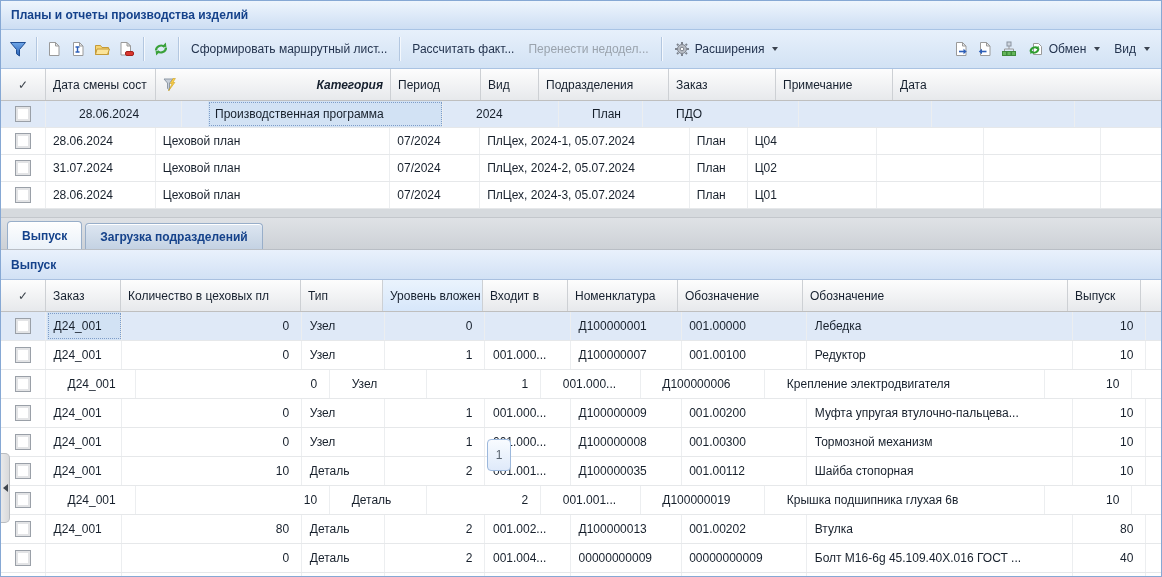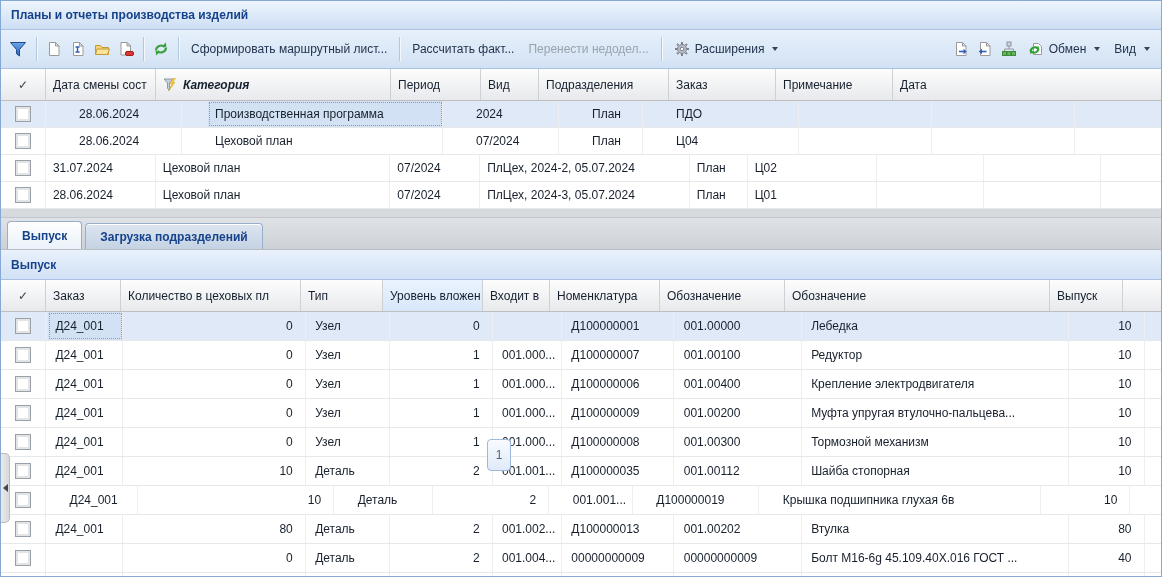--- a/index.html
+++ b/index.html
@@ -18,37 +18,37 @@
   .tbtn.disabled{color:#9aa3ad;}
   .tsep{width:1px;height:24px;background:#b3c7e0;box-shadow:1px 0 0 #f4f8fd;margin:0 4px;flex:none;}
   .caret{width:0;height:0;border-left:3.5px solid transparent;border-right:3.5px solid transparent;
          border-top:4px solid #3b4350;margin-left:3px;}
   .spacer{flex:1;}
   
   .ghead{display:flex;height:31px;background:linear-gradient(#fdfdfd,#e7e9ec);border-bottom:1px solid #bfbfbf;}
   .hcell{box-sizing:border-box;border-right:1px solid #cdd0d4;display:flex;align-items:center;
          padding:0 7px;color:#16202e;overflow:hidden;white-space:nowrap;}
   .hcell.hot{background:linear-gradient(#eaf3fd,#d7e7fa);}
-  .hcell.cat{font-weight:bold;font-style:italic;gap:5px;}
+  .hcell.cat{font-weight:bold;font-style:italic;gap:5px;justify-content:space-between;}
   .checkglyph{color:#3f464e;}
   .row{display:flex;height:26px;border-bottom:1px solid #e6e8ea;background:#fff;justify-content:space-between;}
   .grid2 .row{height:28px;}
   .cell{box-sizing:border-box;border-right:1px solid #eceef0;display:flex;align-items:center;
         padding:0 7px;overflow:hidden;white-space:nowrap;}
   .cell.num{justify-content:flex-end;padding-right:12px;}
   .cbcell{justify-content:center;}
   .cb{width:14px;height:14px;background:#fff;border:1px solid #9aa0a8;box-shadow:inset 0 0 0 2px #e3e4e6;flex:none;}
   .row.selected{background:#dfe9f7;}
   .row.selected .focus-cell{background:#d2e2f4;outline:1px dotted #7d9cc8;outline-offset:-2px;}
   
   .g1c0{width:45px}.g1c1{width:110px}.g1c2{width:235px}.g1c3{width:90px}.g1c4{width:210px}
   .g1c5{width:58px}.g1c6{width:130px}.g1c7{width:107px}.g1c8{width:117px}.g1c9{width:60px;border-right:none}
   
   .g2c0{width:45px}.g2c1{width:75px}.g2c2{width:180px}.g2c3{width:82px}.g2c4{width:100px}
-  .g2c5{width:67px}.g2c6{width:110px}.g2c7{width:125px}.g2c8{width:265px}.g2c9{width:73px}
+  .g2c5{width:85px}.g2c6{width:110px}.g2c7{width:125px}.g2c8{width:265px}.g2c9{width:73px}
   .g2c10{width:14px;border-right:none}
   
   .splitter{height:8px;background:#d6dade;border-bottom:1px solid #c3c7cc;}
   .tabstrip{height:31px;background:linear-gradient(#dfe2e6,#cdd1d6);display:flex;align-items:flex-end;
             padding:0 6px;gap:3px;border-bottom:1px solid #b9bec5;}
   .tab{height:25px;display:flex;align-items:center;padding:0 14px;border:1px solid #98aec9;border-bottom:none;
        border-radius:4px 4px 0 0;font-weight:bold;color:#15428b;
        background:linear-gradient(#dde6f1,#c4d2e3);box-shadow:inset 0 1px 0 #ffffff;}
   .tab.active{background:linear-gradient(#fefefe,#eaf1f9);height:27px;}
   .secheader{height:29px;background:linear-gradient(#e9f1fc,#d2e1f5);border-bottom:1px solid #a9c0e0;
@@ -261,20 +261,21 @@
           <div class="cell g1c9"></div>
         </div>
 
         <div class="row">
           <div class="cell g1c0 cbcell">
             <div class="cb"></div>
           </div>
           <div class="cell g1c1">28.06.2024</div>
           <div class="cell g1c2 focus-cell">Цеховой план</div>
           <div class="cell g1c3">07/2024</div>
+          <div class="cell g1c4">ПлЦех, 2024-1, 05.07.2024</div>
           <div class="cell g1c5">План</div>
           <div class="cell g1c6">Ц04</div>
           <div class="cell g1c7"></div>
           <div class="cell g1c8"></div>
           <div class="cell g1c9"></div>
         </div>
 
         <div class="row">
           <div class="cell g1c0 cbcell">
             <div class="cb"></div>
@@ -393,21 +394,20 @@
         <div class="row">
           <div class="cell g2c0 cbcell">
             <div class="cb"></div>
           </div>
           <div class="cell g2c1 focus-cell">Д24_001</div>
           <div class="cell g2c2 num">0</div>
           <div class="cell g2c3">Узел</div>
           <div class="cell g2c4 num">1</div>
           <div class="cell g2c5">001.000...</div>
           <div class="cell g2c6">Д100000006</div>
-          <div class="cell g2c7">001.00400</div>
           <div class="cell g2c8">Крепление электродвигателя</div>
           <div class="cell g2c9 num">10</div>
           <div class="cell g2c10"></div>
         </div>
 
         <div class="row">
           <div class="cell g2c0 cbcell">
             <div class="cb"></div>
           </div>
           <div class="cell g2c1 focus-cell">Д24_001</div>

